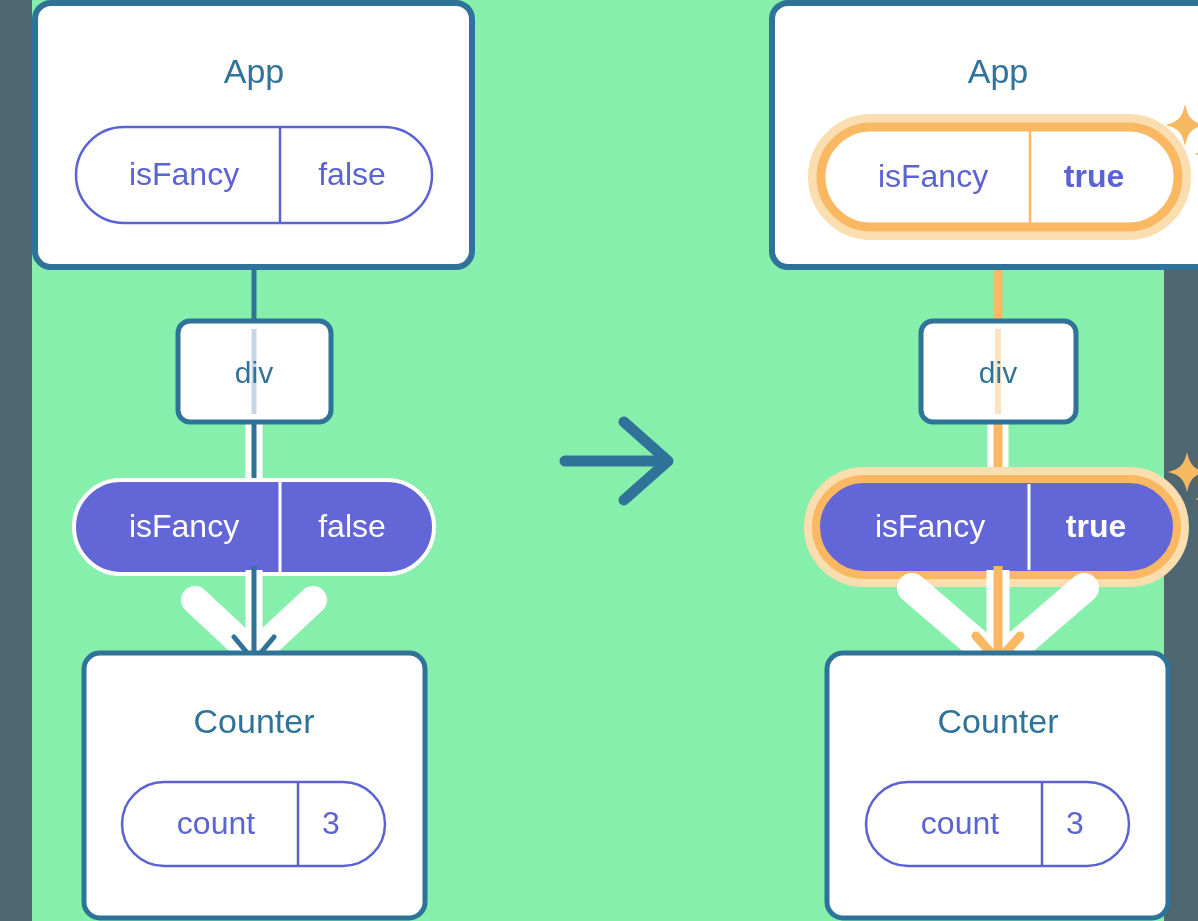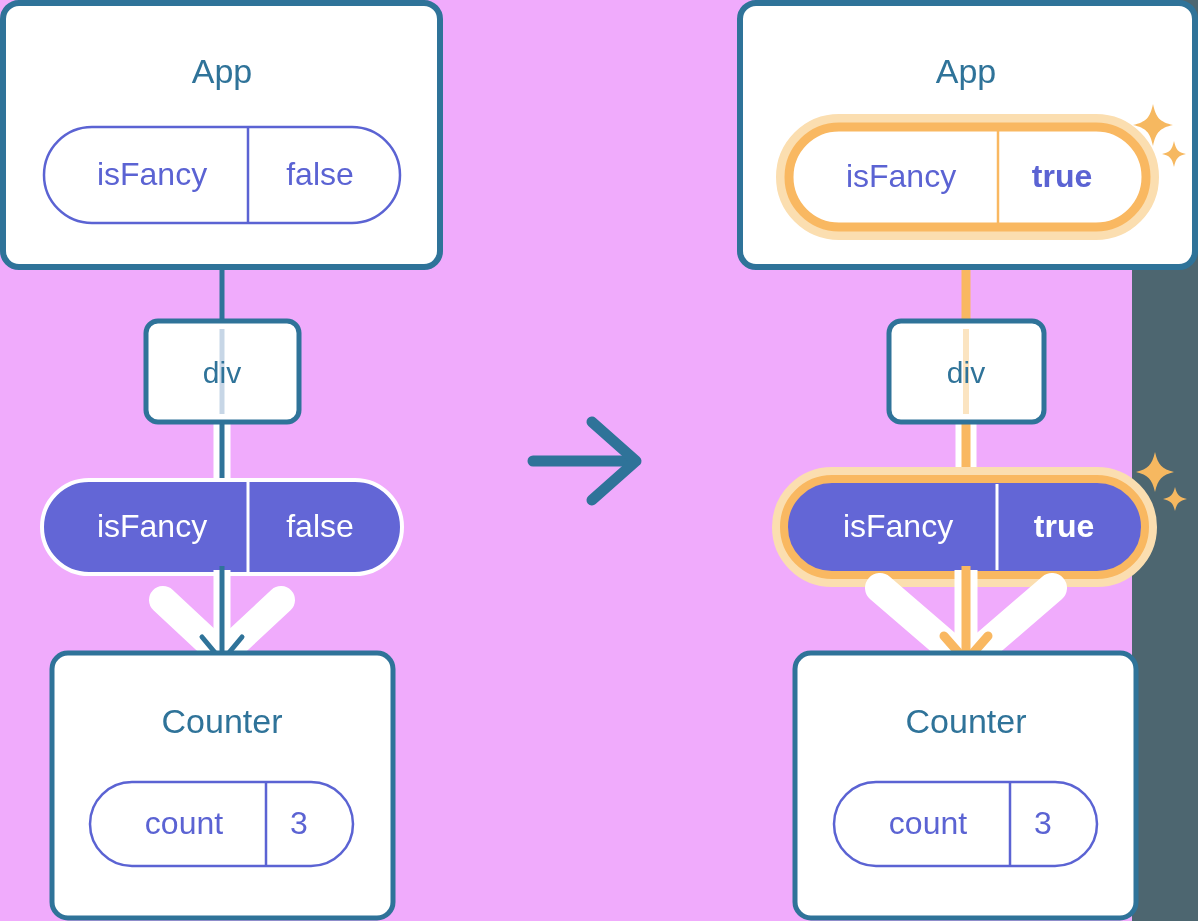--- a/index.html
+++ b/index.html
@@ -10,21 +10,22 @@
   body {
     width: 1198px;
     height: 921px;
     font-family: "Liberation Sans", sans-serif;
     overflow: hidden;
   }
   #stage {
     position: relative;
     width: 1132px;
     height: 921px;
-    background: #f0abfc;
+    background: #86efac;
+    margin-left: 32px;
   }
   svg.diagram {
     position: absolute;
     top: 0;
     left: 0;
     width: 1198px;
     height: 921px;
     display: block;
   }
   .box-label {

